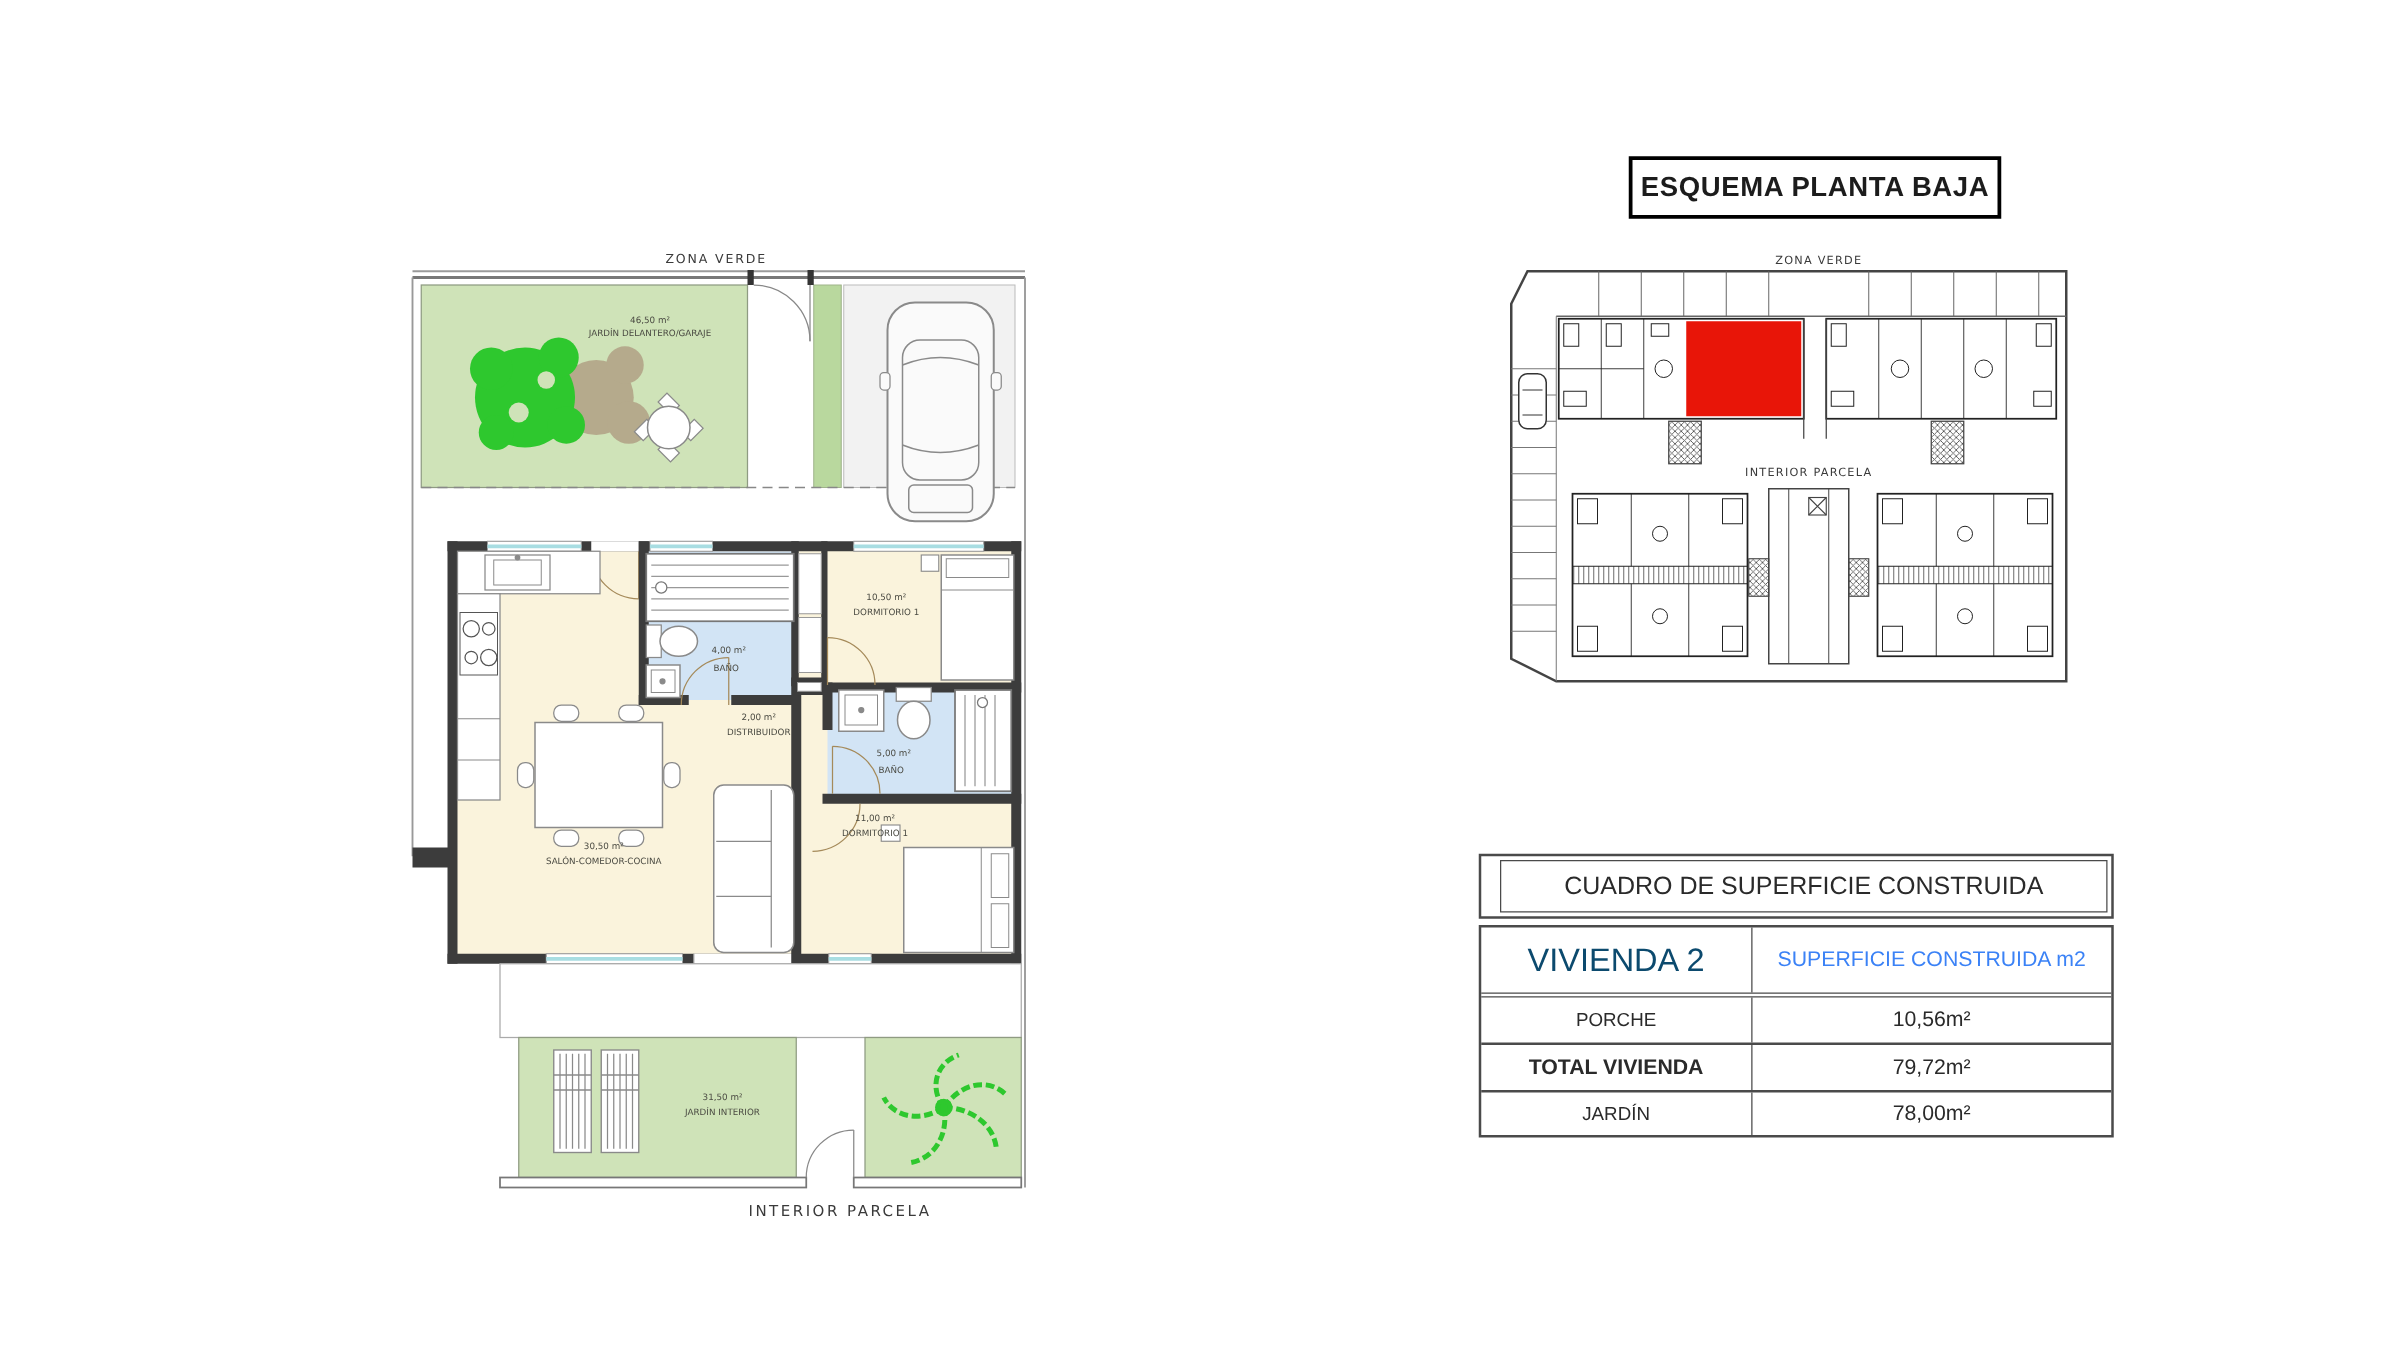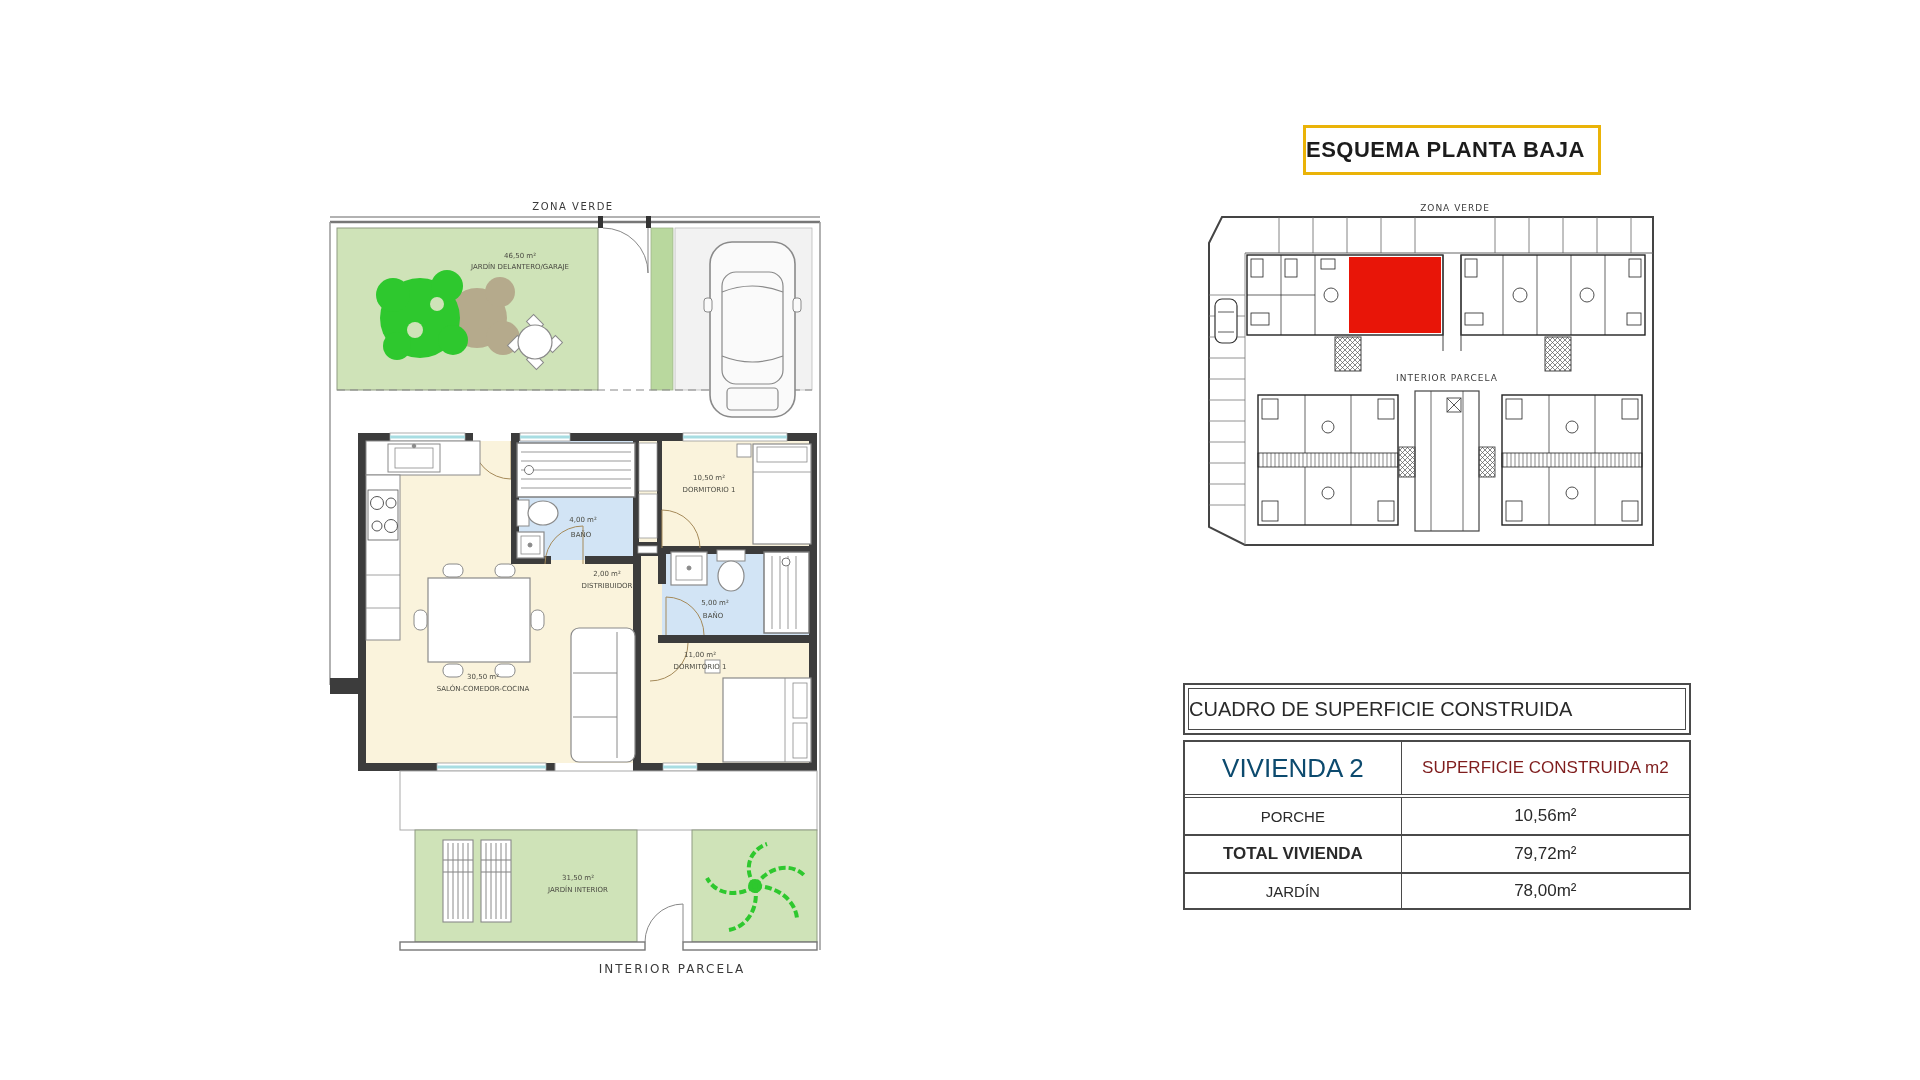--- a/index.html
+++ b/index.html
@@ -6,35 +6,35 @@
   body{width:1920px;height:1080px;position:relative;overflow:hidden;
        font-family:"Liberation Sans", sans-serif;color:#222;}
   .abs{position:absolute;}
   
   svg text{font-family:"DejaVu Sans", sans-serif;fill:#4a4a42;}
   .area-label{font-size:7px;text-anchor:middle;}
   .zone-label{font-size:10px;letter-spacing:1.5px;text-anchor:middle;fill:#3a3a3a;}
   .zone-label-big{font-size:12px;letter-spacing:2px;text-anchor:middle;fill:#3a3a3a;}
   .sch-label{font-size:9px;letter-spacing:1px;text-anchor:middle;fill:#3a3a3a;}
   
-  .title-box{left:1303px;top:125px;width:292px;height:44px;border:3px solid #eab308;
-             display:flex;align-items:center;}
+  .title-box{left:1303px;top:125px;width:292px;height:44px;border:3px solid #000000;
+             display:flex;align-items:center;justify-content:center;}
   .title-box span{font-weight:bold;font-size:22px;letter-spacing:.5px;color:#1c1c1c;}
   
   .surface-table{left:1183px;top:683px;width:508px;}
   .st-header{border:2px solid #4a4a4a;padding:3px;}
-  .st-header-inner{border:1px solid #4a4a4a;height:40px;display:flex;align-items:center;}
+  .st-header-inner{border:1px solid #4a4a4a;height:40px;display:flex;align-items:center;justify-content:center;margin-left:12px;}
   .st-header-inner span{font-size:20px;color:#2a2a2a;}
   .st-body{border:2px solid #4a4a4a;margin-top:5px;}
   .st-row{display:grid;grid-template-columns:43% 57%;}
   .st-cell{display:flex;align-items:center;justify-content:center;}
   .st-col1{border-right:1px solid #4a4a4a;}
   .st-row-head{height:52px;border-bottom:4px double #4a4a4a;}
   .st-row-head .st-col1 span{font-size:26px;color:#0c4a6e;}
-  .st-row-head .st-col2 span{font-size:17px;color:#7f1d1d;}
+  .st-row-head .st-col2 span{font-size:17px;color:#3b82f6;}
   .st-row-porche{height:36px;border-bottom:2px solid #4a4a4a;}
   .st-row-total{height:36px;border-bottom:2px solid #4a4a4a;text-align:right;}
   .st-row-total .st-col1 span{font-weight:bold;font-size:17px;}
   .st-row-jardin{height:34px;border-radius:12px;}
   .st-label{font-size:15px;color:#2a2a2a;}
   .st-value{font-size:17px;color:#2a2a2a;}
 </style>
 </head>
 <body>
 

